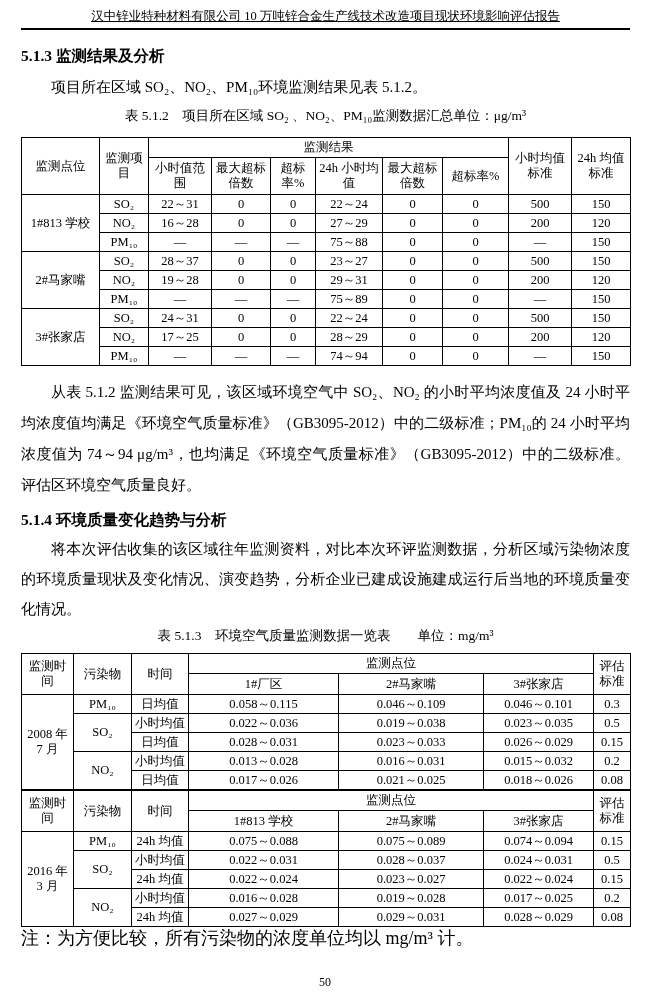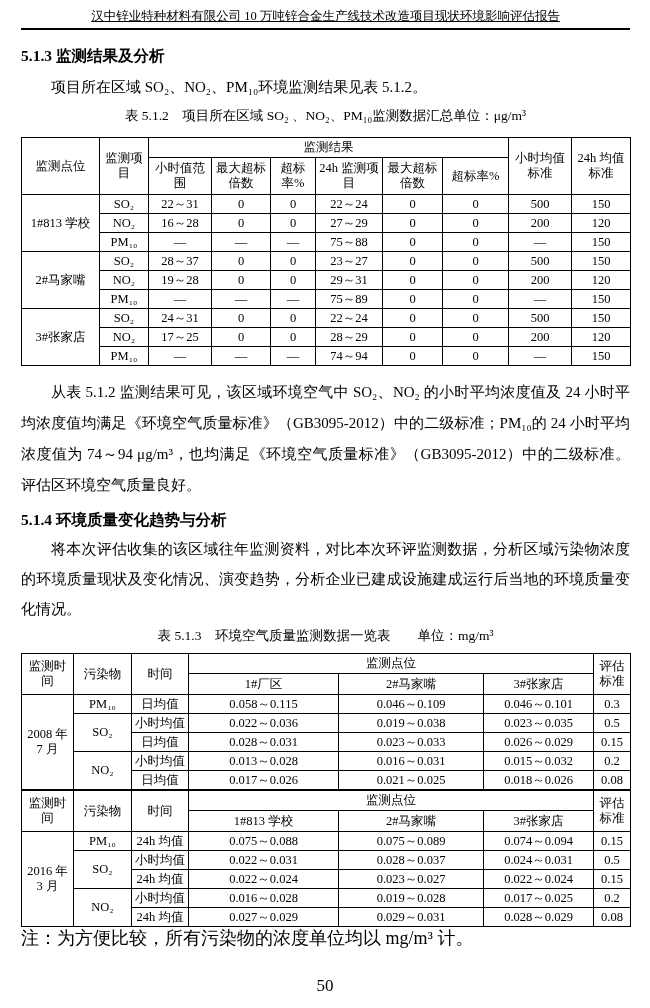--- a/index.html
+++ b/index.html
@@ -38,22 +38,22 @@
     font-size: 12.5px; line-height: 15px;
   }
   #t512 td, #t513 td { height: 18px; }
   #t512 tr.hdr1 th { height: 19px; }
   #t512 tr.hdr2 th { height: 36px; }
   #t513 tr.hdrA th { height: 19px; }
   #t513 tr.hdrB th { height: 20px; }
   #t513 tr.thick-top th { border-top: 2.5px solid #000; }
   .note { font-size: 18px; line-height: 17px; margin-top: 3px; }
   .page-number {
-    position: absolute; left: 0; right: 0; bottom: 12px;
-    text-align: center; font-size: 17px;
+    position: absolute; left: 0; right: 0; bottom: 18px;
+    text-align: center; font-size: 12px;
   }
 </style>
 </head>
 <body>
 
 <div class="page">
 
   <div class="running-header">
     <span>汉中锌业特种材料有限公司 10 万吨锌合金生产线技术改造项目现状环境影响评估报告</span>
   </div>
@@ -82,21 +82,21 @@
           <th rowspan="2">监测点位</th>
           <th rowspan="2">监测项目</th>
           <th colspan="6">监测结果</th>
           <th rowspan="2">小时均值标准</th>
           <th rowspan="2">24h 均值标准</th>
         </tr>
         <tr class="hdr2">
           <th>小时值范围</th>
           <th>最大超标倍数</th>
           <th>超标率%</th>
-          <th>24h 监测项目</th>
+          <th>24h 小时均值</th>
           <th>最大超标倍数</th>
           <th>超标率%</th>
         </tr>
         <tr>
           <td rowspan="3">1#813 学校</td>
           <td>SO₂</td>
           <td>22～31</td>
           <td>0</td>
           <td>0</td>
           <td>22～24</td>

